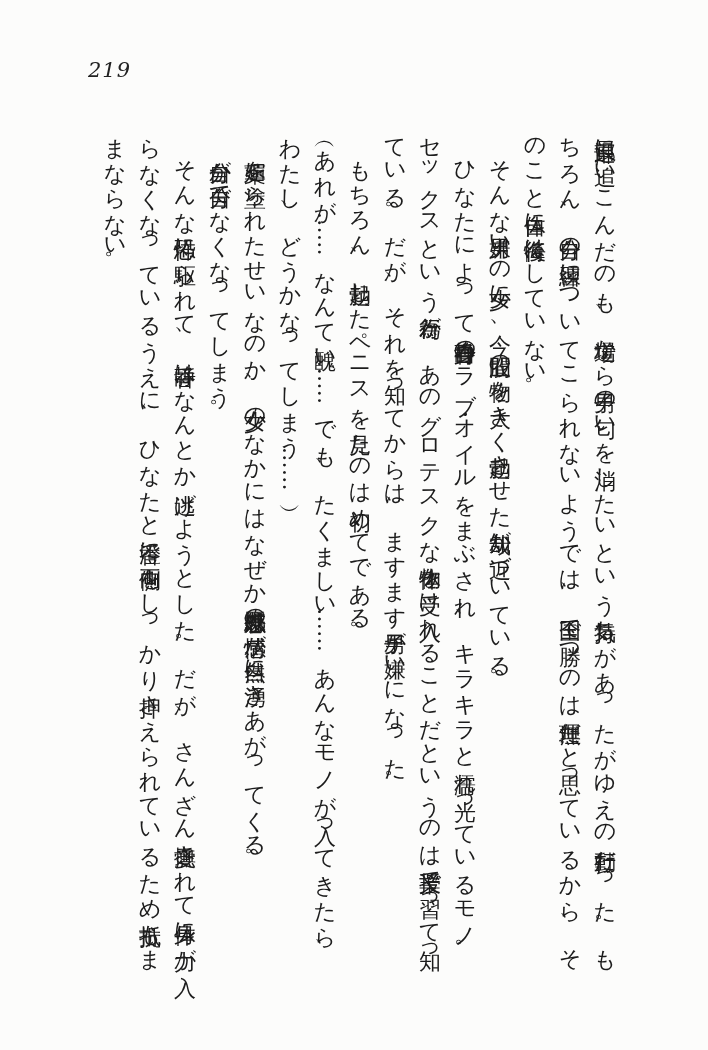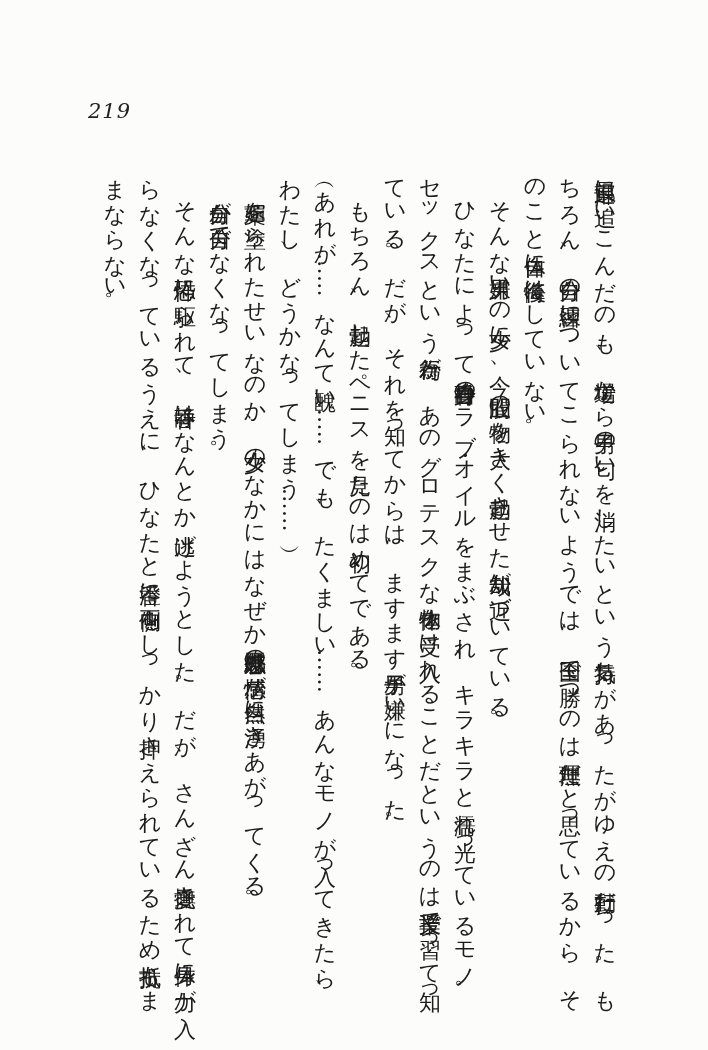--- a/index.html
+++ b/index.html
@@ -12,21 +12,20 @@
     background: #fcfcfb;
     overflow: hidden;
   }
   .page {
     position: relative;
     width: 708px;
     height: 1008px;
     background: #fcfcfb;
     color: #1c1c1c;
     font-family: "DejaVu Serif", "Liberation Serif", serif;
-    margin-top: 41px;
   }
   .page-number {
     position: absolute;
     top: 58px;
     left: 88px;
     font-size: 21px;
     font-style: italic;
     letter-spacing: 1px;
     color: #222;
     font-family: "DejaVu Serif", "Liberation Serif", serif;

